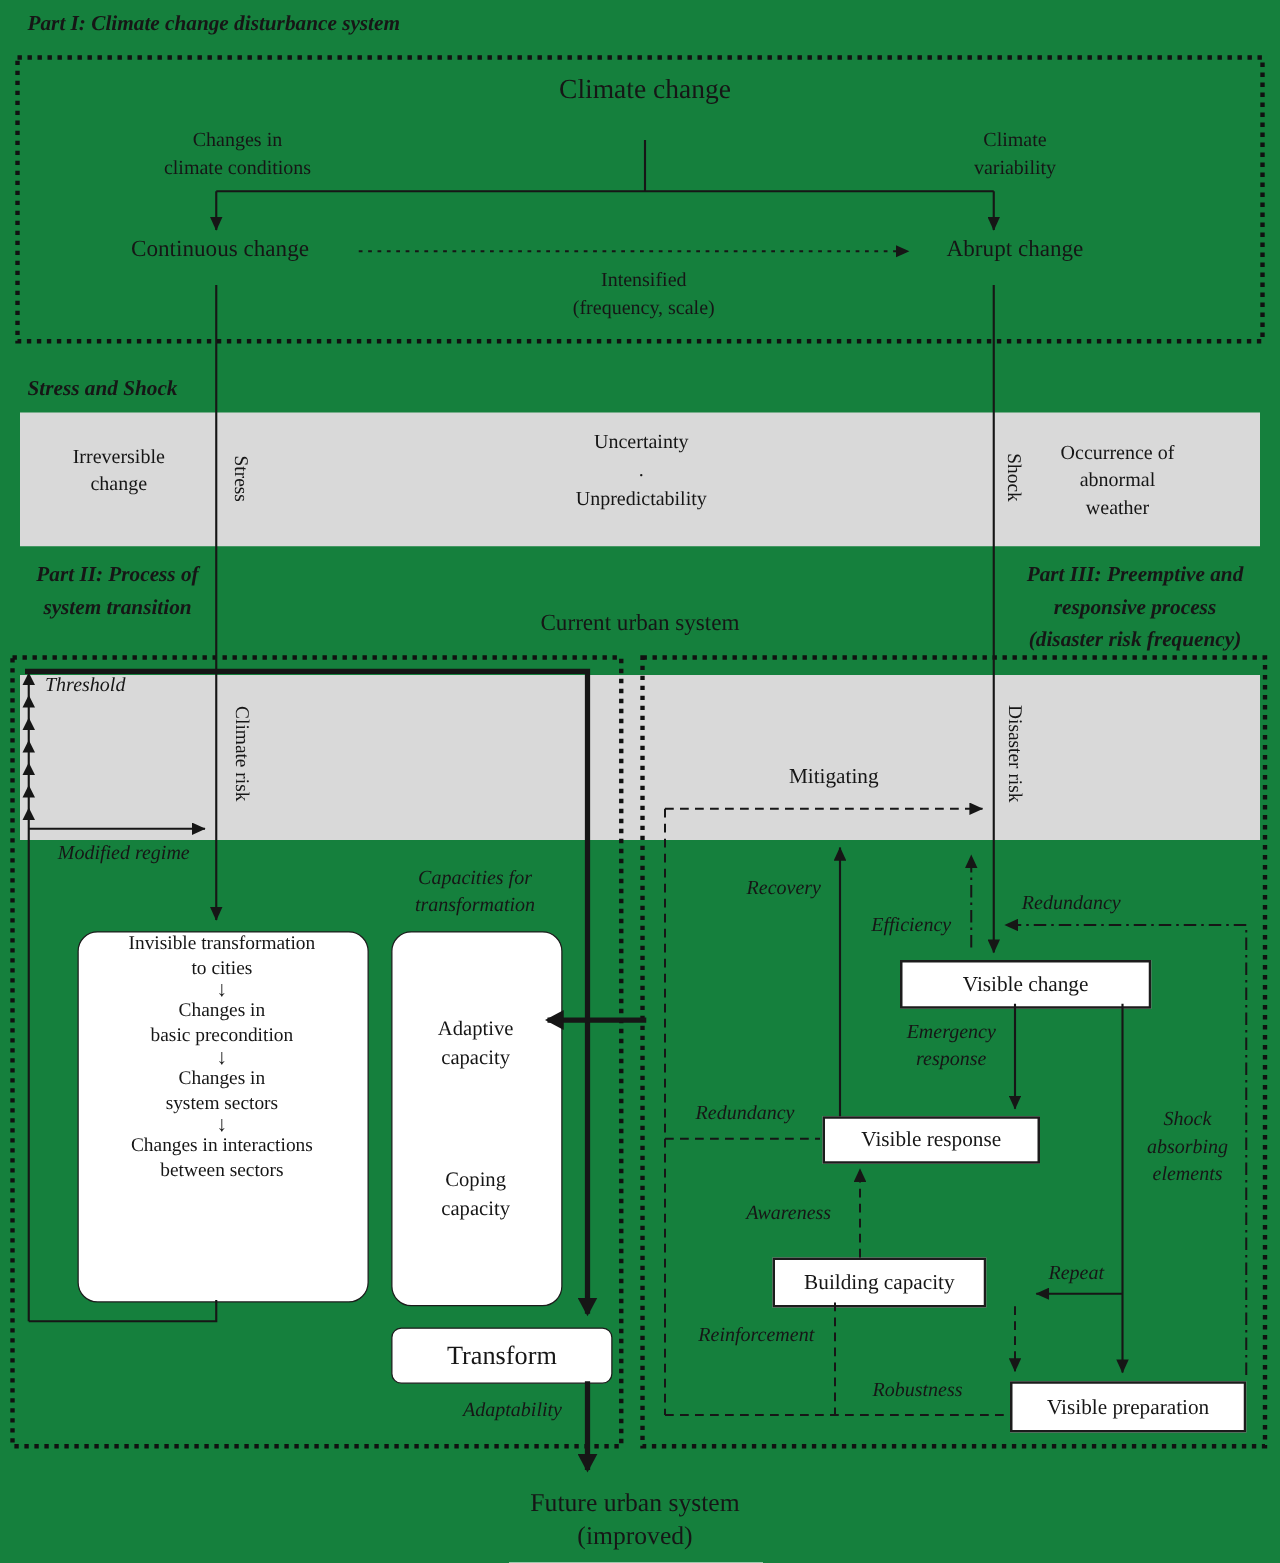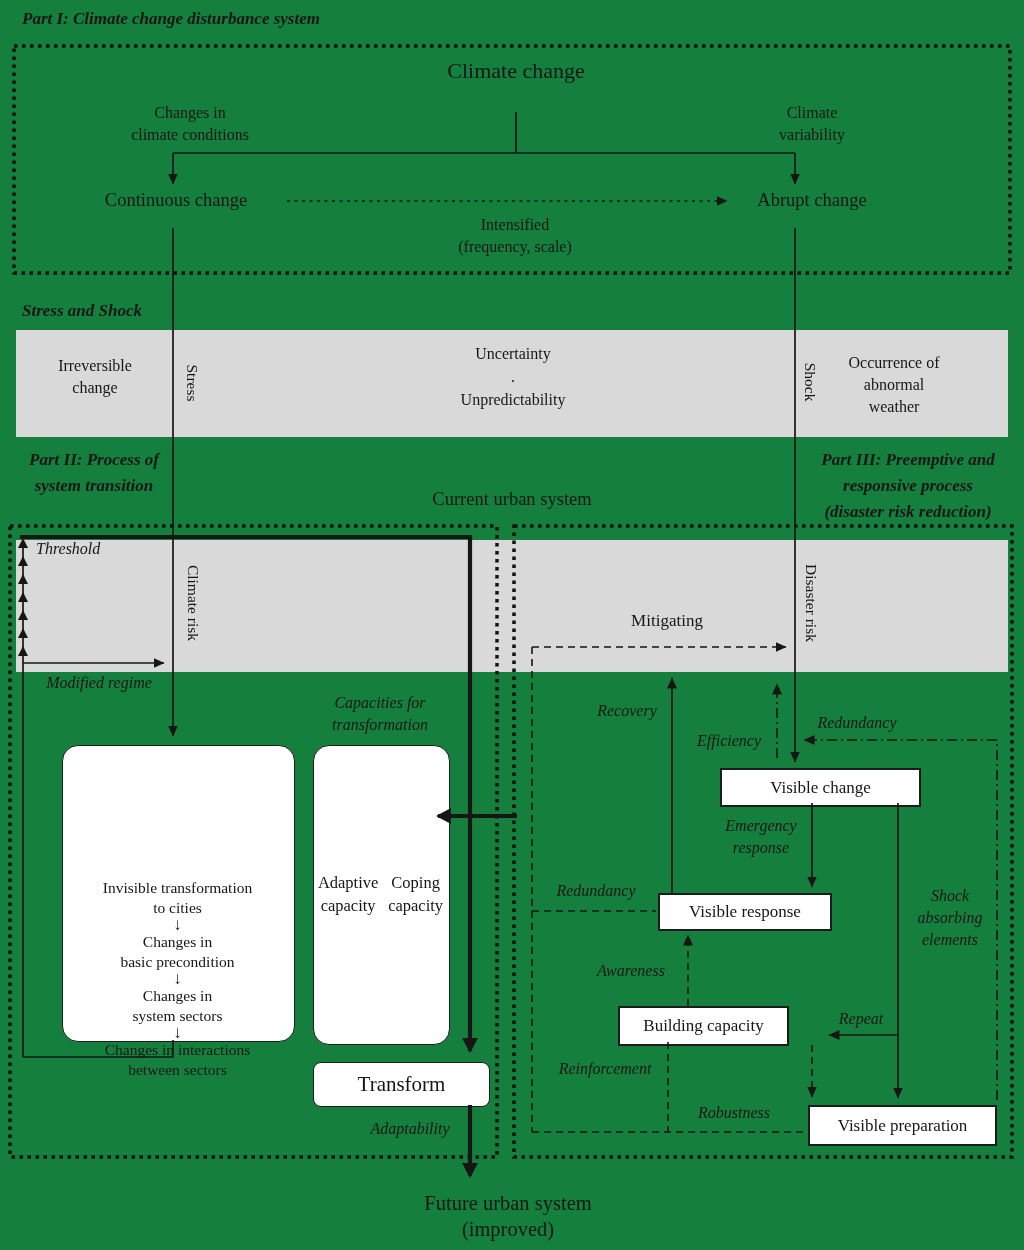--- a/index.html
+++ b/index.html
@@ -16,26 +16,26 @@
        z-index:2;font-size:16px;line-height:22px;}
   .lbl-left{position:absolute;text-align:left;white-space:nowrap;z-index:2;font-size:16px;line-height:22px;}
   .it{font-style:italic;}
   .bi{font-weight:bold;font-style:italic;font-size:17px;line-height:26px;}
   .vlbl{position:absolute;writing-mode:vertical-rl;text-orientation:mixed;
         transform:translate(-50%,-50%);font-size:15.5px;z-index:2;white-space:nowrap;}
   .big{font-size:22px;}
   .node{font-size:18.5px;}
   .boxlbl{font-size:17px;}
   svg#wires{position:absolute;left:0;top:0;z-index:3;pointer-events:none;}
-  .steps{position:absolute;left:62px;top:785px;width:231px;height:295px;z-index:2;
-         display:flex;flex-direction:column;justify-content:flex-end;align-items:center;
+  .steps{position:absolute;left:62px;top:745px;width:231px;height:295px;z-index:2;
+         display:flex;flex-direction:column;justify-content:flex-start;align-items:center;
          font-size:15.5px;line-height:20px;text-align:center;}
   .step-arrow{font-size:17px;line-height:14px;}
   .caps{position:absolute;left:313px;top:745px;width:135px;height:298px;z-index:2;
-        display:flex;flex-direction:row;justify-content:space-around;align-items:center;
+        display:flex;flex-direction:column;justify-content:space-around;align-items:center;
         font-size:16.5px;line-height:23px;text-align:center;padding:28px 0;box-sizing:border-box;}
 </style>
 </head>
 <body>
 
 <div id="stage">
 
   <div class="band" style="left:16px;top:330px;width:992px;height:107px;"></div>
   <div class="band" style="left:16px;top:540px;width:992px;height:132px;"></div>
 
@@ -75,21 +75,21 @@
   </div>
 
   <div class="lbl bi" style="left:94px;top:447px;">
     <div>Part II: Process of</div>
     <div>system transition</div>
   </div>
   <div class="lbl node" style="left:512px;top:488px;">Current urban system</div>
   <div class="lbl bi" style="left:908px;top:447px;">
     <div>Part III: Preemptive and</div>
     <div>responsive process</div>
-    <div>(disaster risk reduction)</div>
+    <div>(disaster risk frequency)</div>
   </div>
 
   <div class="lbl-left it" style="left:36px;top:538px;">Threshold</div>
   <div class="vlbl" style="left:193px;top:603px;">Climate risk</div>
   <div class="lbl it" style="left:99px;top:672px;">Modified regime</div>
   <div class="lbl it" style="left:380px;top:692px;">
     <div>Capacities for</div>
     <div>transformation</div>
   </div>
 

